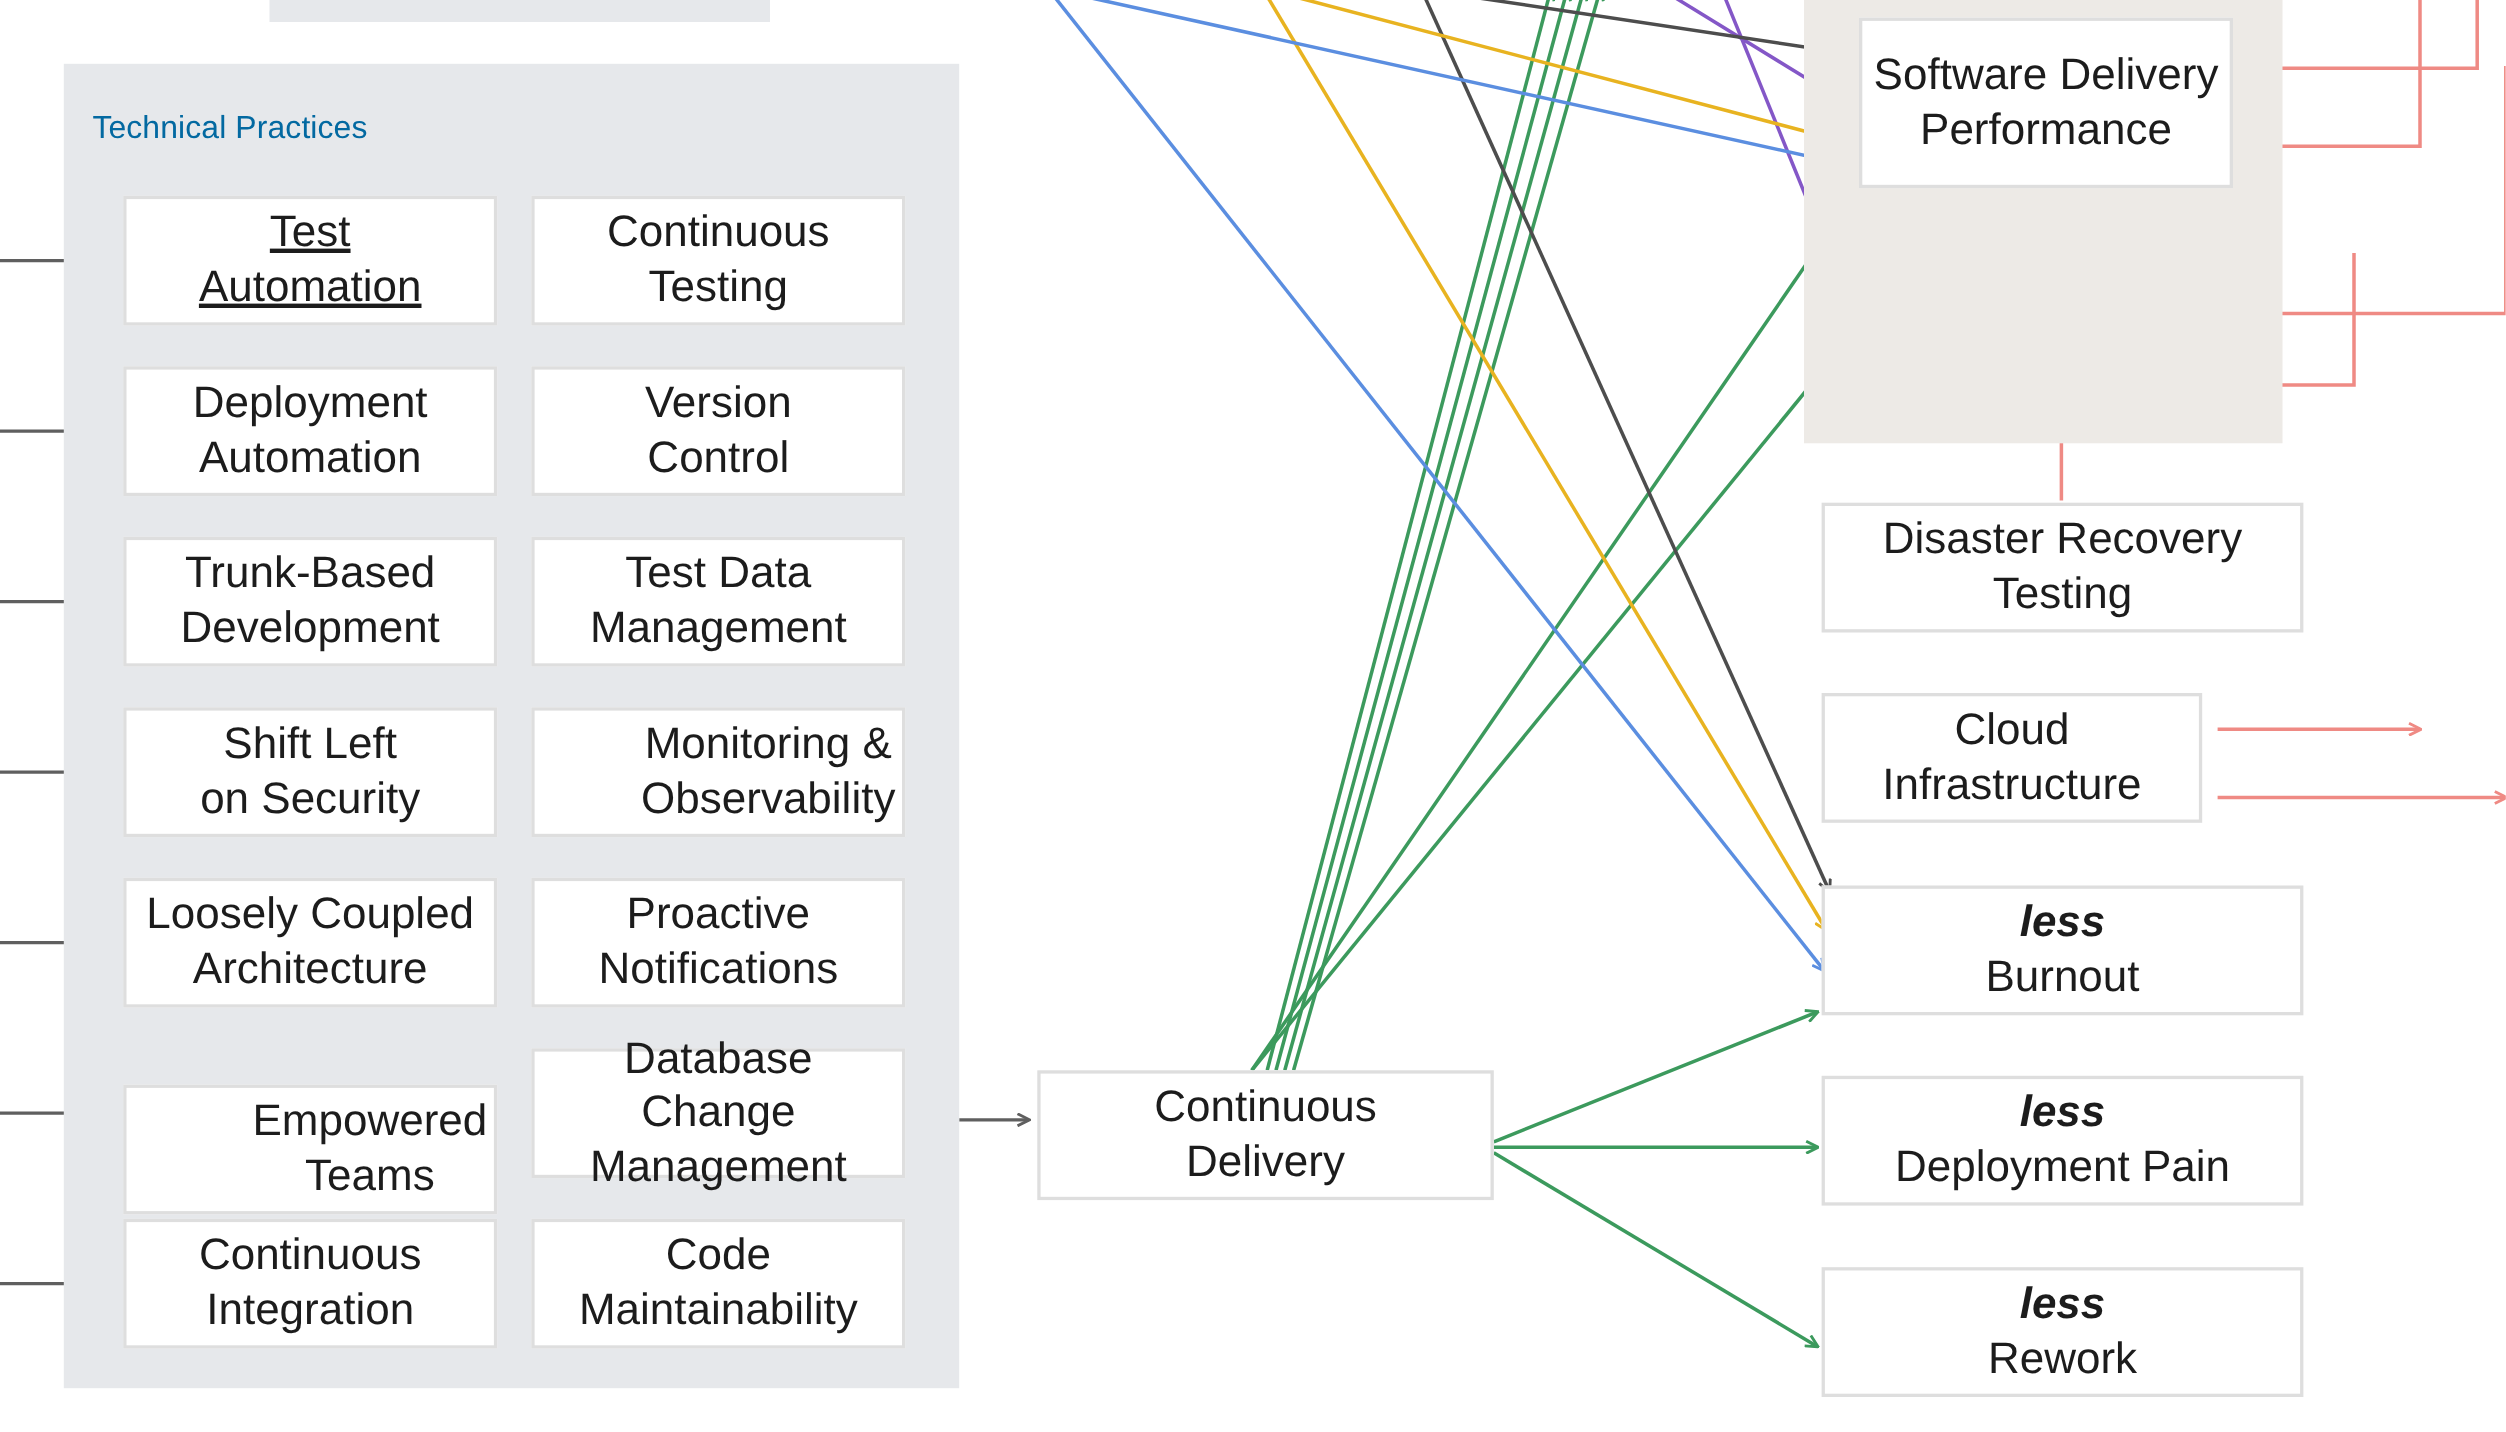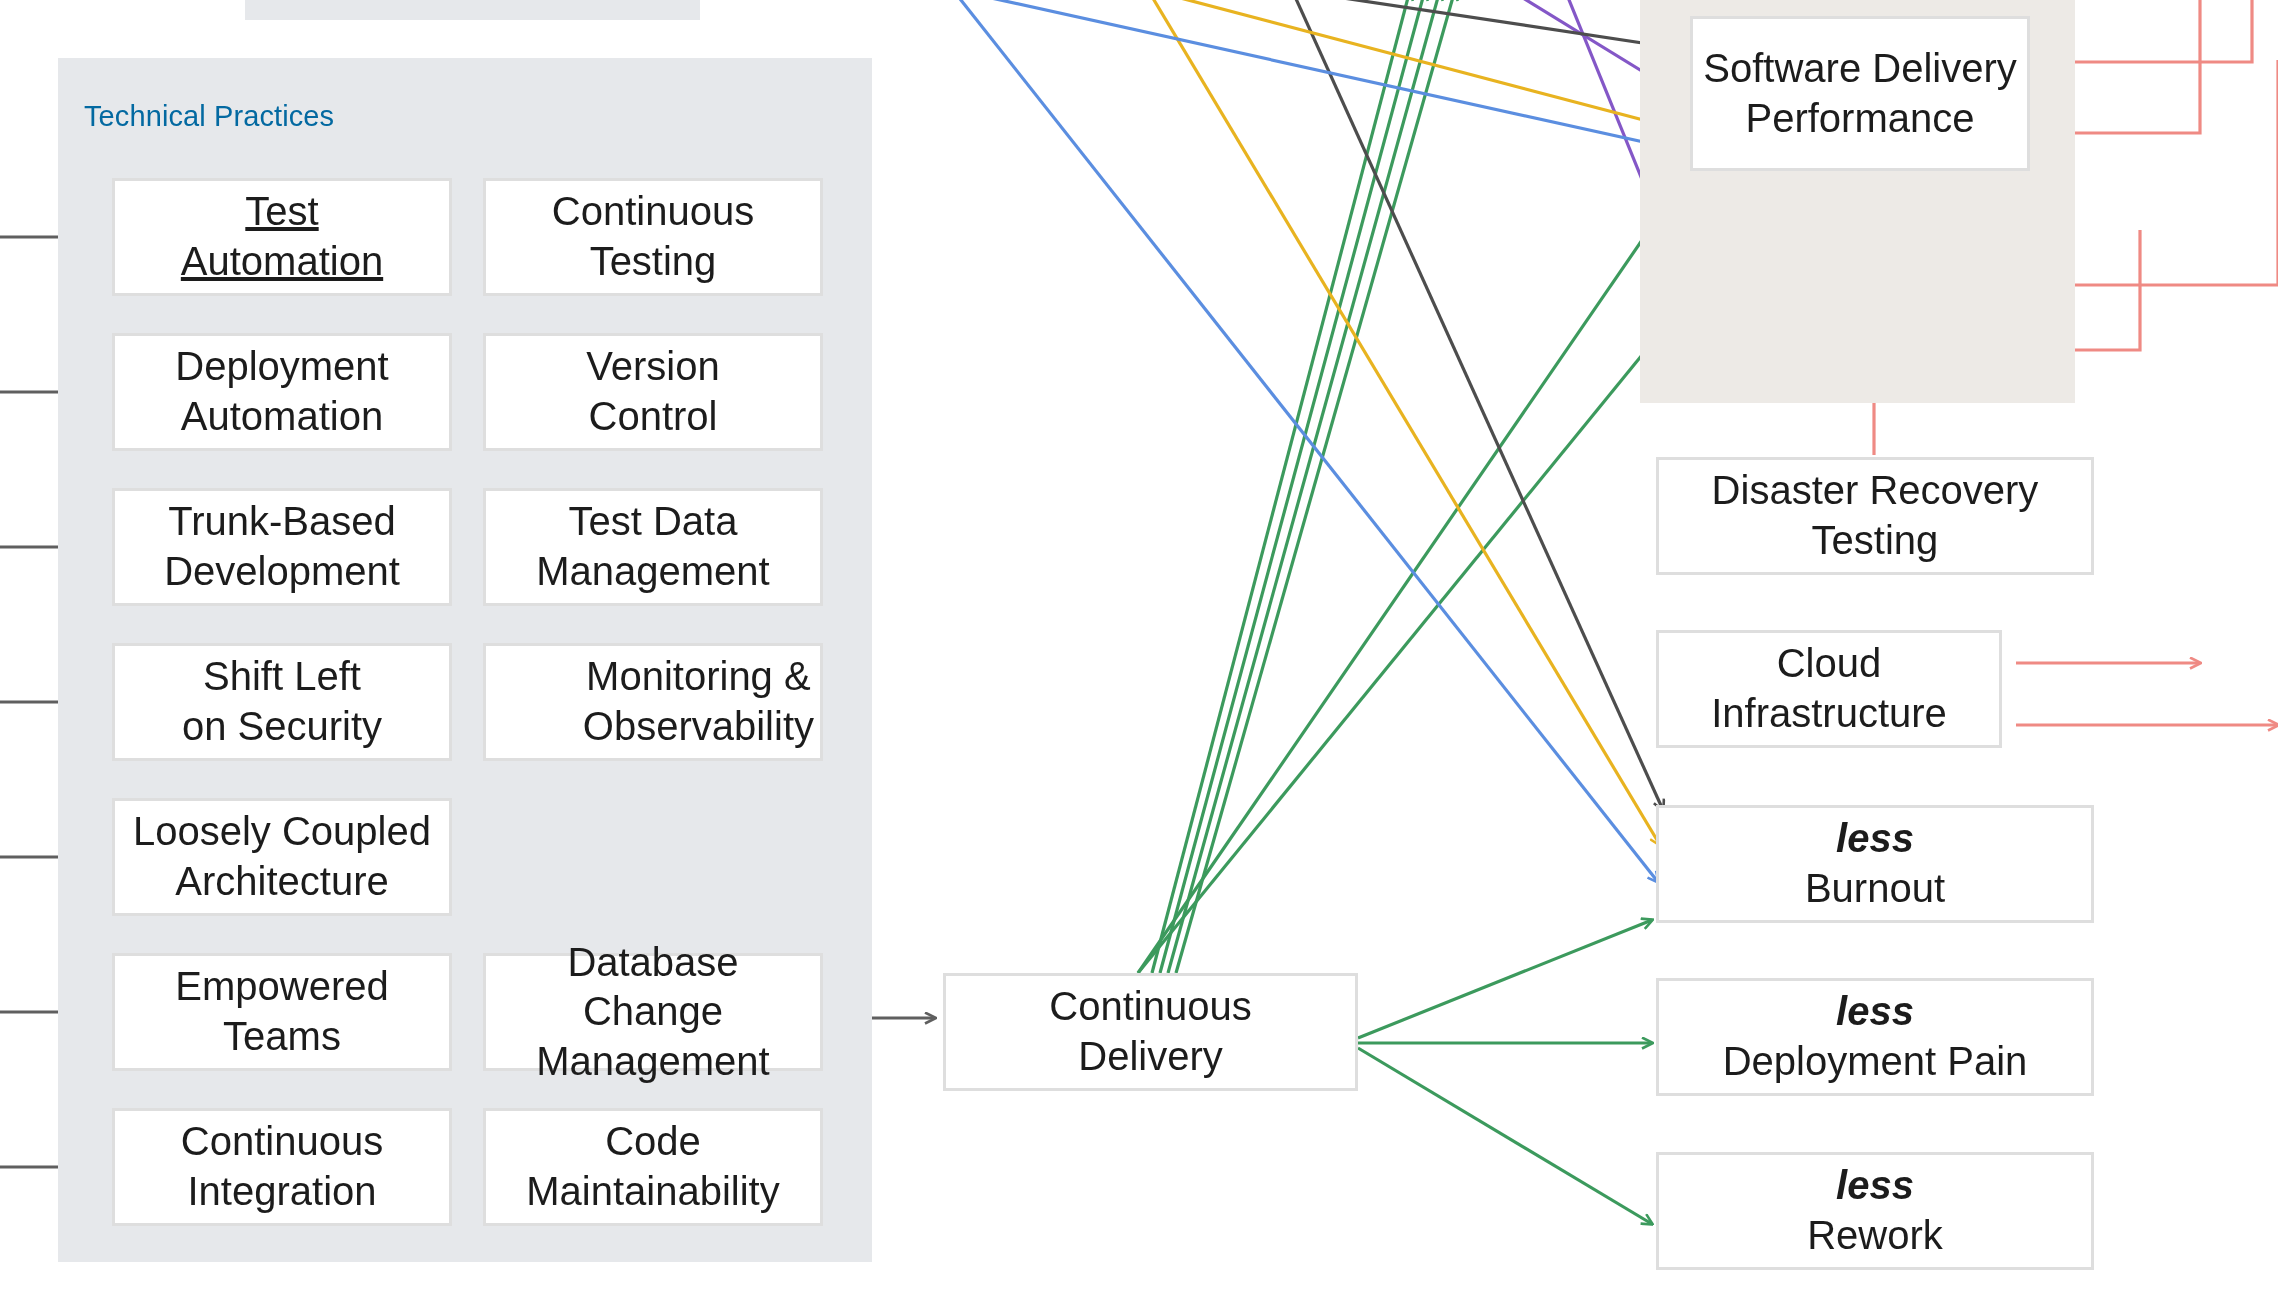--- a/index.html
+++ b/index.html
@@ -198,21 +198,21 @@
       <span class="lbl">Shift Left</span>
       <span class="lbl">on Security</span>
     </span>
   </div>
   <div class="node" style="left:112px; top:798px; width:340px; height:118px;">
     <span>
       <span class="lbl">Loosely Coupled</span>
       <span class="lbl">Architecture</span>
     </span>
   </div>
-  <div class="node" style="left:112px; top:953px; width:340px; height:118px;">
+  <div class="node" style="left:112px; top:986px; width:340px; height:118px;justify-content:flex-end;">
     <span>
       <span class="lbl">Empowered</span>
       <span class="lbl">Teams</span>
     </span>
   </div>
   <div class="node" style="left:112px; top:1108px; width:340px; height:118px;">
     <span>
       <span class="lbl">Continuous</span>
       <span class="lbl">Integration</span>
     </span>
@@ -235,20 +235,26 @@
       <span class="lbl">Test Data</span>
       <span class="lbl">Management</span>
     </span>
   </div>
   <div class="node" style="left:483px; top:643px; width:340px; height:118px;justify-content:flex-end;">
     <span>
       <span class="lbl">Monitoring &amp;</span>
       <span class="lbl">Observability</span>
     </span>
   </div>
+  <div class="node" style="left:483px; top:798px; width:340px; height:118px;">
+    <span>
+      <span class="lbl">Proactive</span>
+      <span class="lbl">Notifications</span>
+    </span>
+  </div>
   <div class="node" style="left:483px; top:953px; width:340px; height:118px;">
     <span>
       <span class="lbl">Database Change</span>
       <span class="lbl">Management</span>
     </span>
   </div>
   <div class="node" style="left:483px; top:1108px; width:340px; height:118px;">
     <span>
       <span class="lbl">Code</span>
       <span class="lbl">Maintainability</span>

